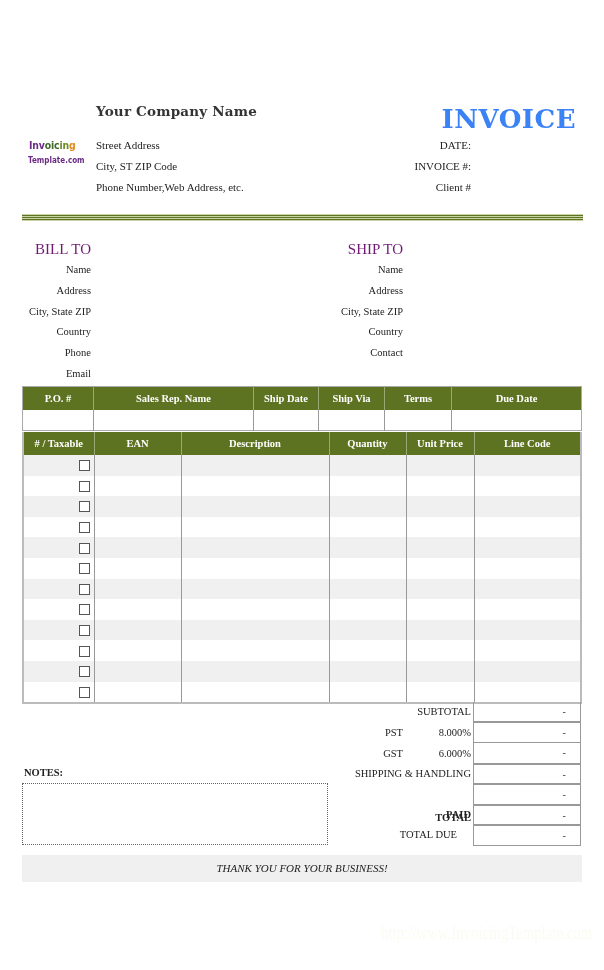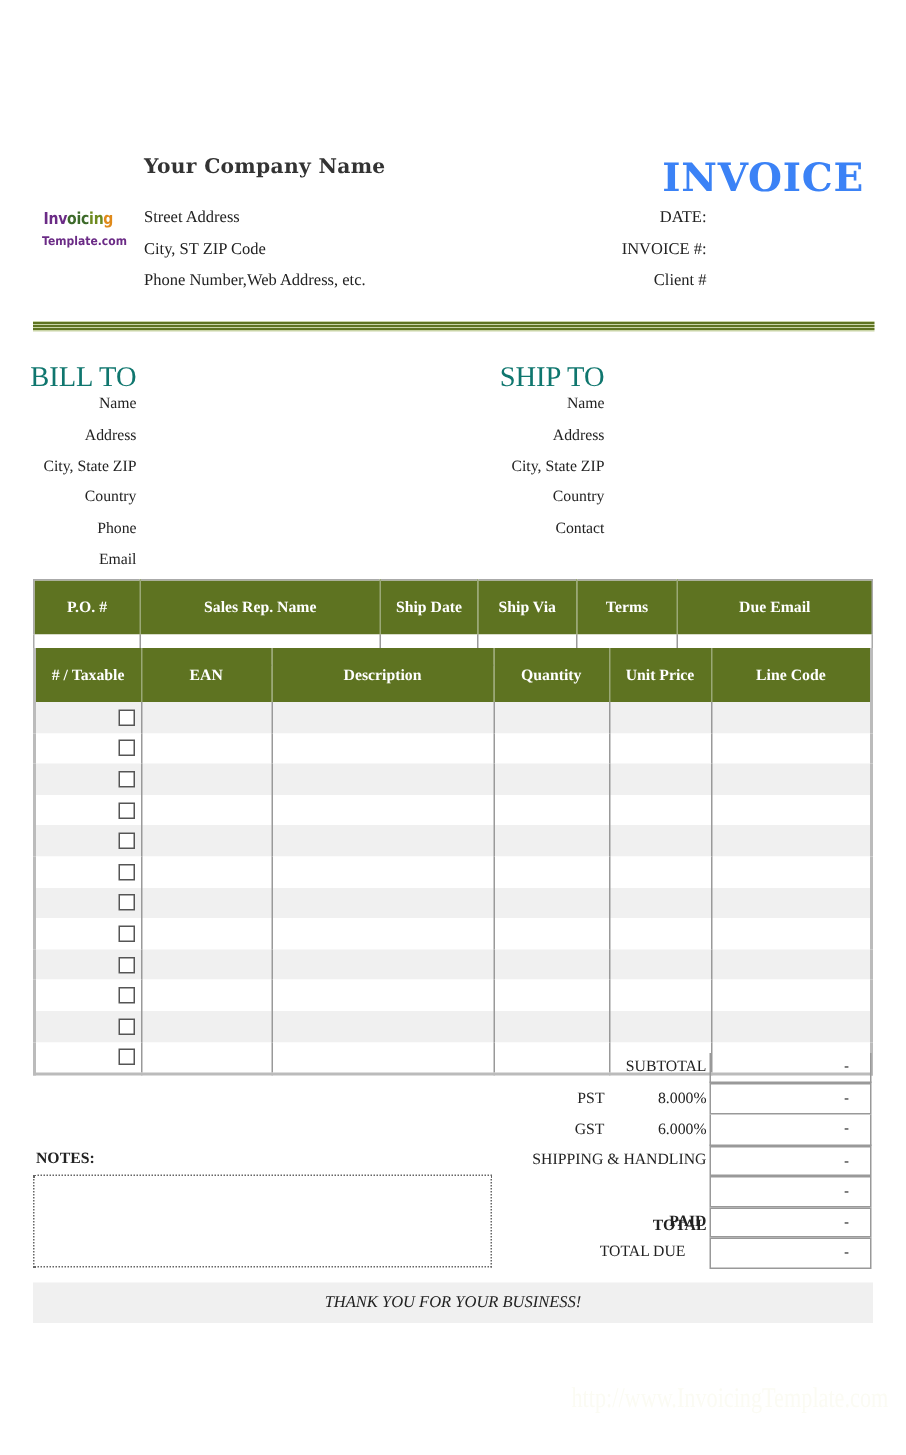--- a/index.html
+++ b/index.html
@@ -7,24 +7,24 @@
          font-family:"DejaVu Serif", "Liberation Serif", serif; color:#222; }
   .abs { position:absolute; }
   .company { left:96px; top:103px; font-size:13.5px; font-weight:bold; font-family:"DejaVu Serif", serif; color:#333; letter-spacing:0.2px; }
   .addr { left:96px; font-size:11px; font-family:"Liberation Serif", serif; }
   .logo1 { left:29px; top:139px; font-family:"DejaVu Sans", sans-serif; font-weight:bold; font-size:11px; letter-spacing:-0.2px; transform:scaleX(0.85); transform-origin:left; }
   .logo2 { left:28px; top:156px; font-family:"DejaVu Sans", sans-serif; font-weight:bold; font-size:8px; color:#6b2b86; transform:scaleX(0.9); transform-origin:left; }
   .title { right:28px; top:104px; font-size:26px; font-weight:bold; color:#3b82f6; font-family:"DejaVu Serif", serif; letter-spacing:0.5px; }
   .hdrlab { right:133px; font-size:11px; font-weight:normal; font-family:"Liberation Serif", serif; text-align:left; }
   .rule { left:22px; width:561px; top:214px; height:7px;
           background:linear-gradient(#c9d4a6 0 1px,#5e7321 1px 2px,#c9d4a6 2px 3px,#5e7321 3px 4px,#c9d4a6 4px 5px,#5e7321 5px 6px,#c9d4a6 6px 7px); }
-  .sechead { font-size:19px; font-family:"Liberation Serif", serif; font-weight:normal; color:#0f766e; text-align:right; }
+  .sechead { font-size:15px; font-family:"Liberation Serif", serif; font-weight:normal; color:#701a75; text-align:right; }
   .lab { font-size:10.5px; font-family:"Liberation Serif", serif; text-align:right; color:#222; }
   table { border-collapse:collapse; position:absolute; table-layout:fixed; }
-  th { background:#5e7321; color:#fff; font-family:"Liberation Serif", serif; font-size:10.5px; font-weight:bold; height:36px; padding:0; border-left:1px solid #9aa876; }
+  th { background:#5e7321; color:#fff; font-family:"Liberation Serif", serif; font-size:10.5px; font-weight:bold; height:23px; padding:0; border-left:1px solid #9aa876; }
   th:first-child { border-left:none; }
   td { padding:0; border-left:1px solid #999; font-size:10px; }
   td:first-child { border-left:none; }
   .potable { left:22px; top:386px; width:560px; border:1px solid #aaa; }
   .potable td { height:20px; background:#fff; }
   .items { left:22px; top:432px; width:560px; border-left:2px solid #bbb; border-right:2px solid #bbb; border-bottom:2px solid #bbb; }
   .items tr.r td { height:20.6px; }
   .items tr.r:nth-child(odd) td { background:#fff; }
   .items tr.r:nth-child(even) td { background:#f0f0f0; }
   .items td.cb { text-align:right; padding-right:4px; }
@@ -79,21 +79,21 @@
       <col style="width:67px">
       <col>
     </colgroup>
   <tbody>
       <tr>
     <th>P.O. #</th>
     <th>Sales Rep. Name</th>
     <th>Ship Date</th>
     <th>Ship Via</th>
     <th>Terms</th>
-    <th>Due Email</th>
+    <th>Due Date</th>
   </tr>
   <tr>
     <td></td>
     <td></td>
     <td></td>
     <td></td>
     <td></td>
     <td></td>
   </tr>
 </tbody>

